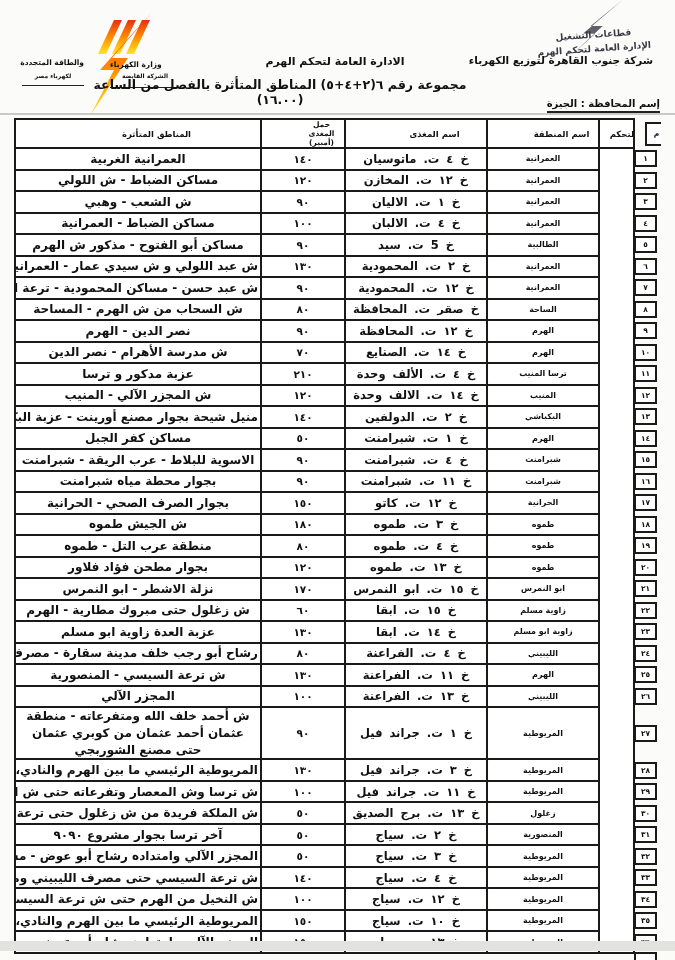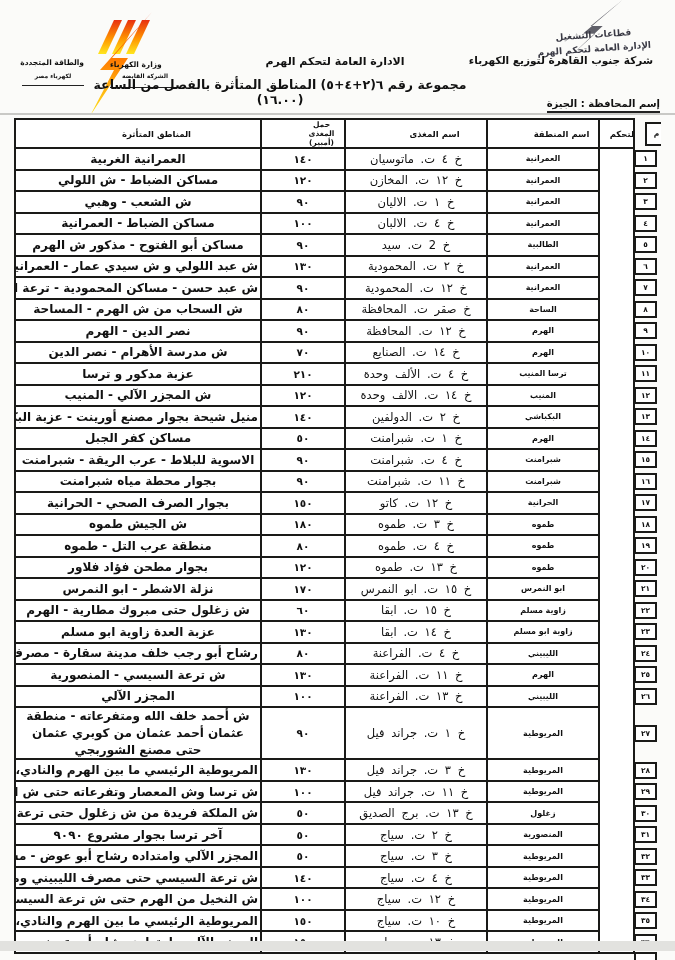--- a/index.html
+++ b/index.html
@@ -37,21 +37,21 @@
   
   table.outage { position:absolute; top:118px; right:14px; width:646px;
     border-collapse:collapse; table-layout:fixed; }
   .outage td, .outage th { text-align:center; vertical-align:middle; overflow:hidden; }
   .outage .grid { border:2px solid #1a1a18; background:#fff; }
   .outage tr { height:21.5px; }
   .outage tr.head { height:29px; }
   .outage tr.tall { height:37px; }
   th { font-size:8.5px; font-weight:bold;padding-left:37px; }
   .cell-area { font-size:8px; font-weight:bold; white-space:nowrap;border-radius:7px; }
-  .cell-feeder { font-size:11.5px; font-weight:normal; white-space:nowrap; word-spacing:3px; }
+  .cell-feeder { font-size:11.5px; font-weight:bold; white-space:nowrap; word-spacing:3px; }
   .cell-load { font-size:10.5px; font-weight:bold; letter-spacing:3px; }
   .cell-affected { font-size:12px; font-weight:bold; white-space:nowrap; padding:0 2px; }
   tr.tall .cell-affected { white-space:normal; line-height:1.4; }
   td.no-cell { border:none; background:transparent; padding:0; }
   .no-box { width:23px; height:17px; margin:0 4px 0 auto; margin-right:4px;
     border:2px solid #1a1a18; background:#fff;
     display:flex; align-items:center; justify-content:center;
     font-size:7.5px; font-weight:bold; }
   tr.head .no-box { height:24px; }
   .control-cell { border:2px solid #1a1a18; background:#fff; }
@@ -165,21 +165,21 @@
         <td class="grid cell-area">العمرانية</td>
         <td class="grid cell-feeder">خ ٤ ت. الالبان</td>
         <td class="grid cell-load">١٠٠</td>
         <td class="grid cell-affected">مساكن الضباط - العمرانية</td>
       </tr>
       <tr>
         <td class="no-cell">
           <div class="no-box">٥</div>
         </td>
         <td class="grid cell-area">الطالبية</td>
-        <td class="grid cell-feeder">خ 2 ت. سيد</td>
+        <td class="grid cell-feeder">خ 5 ت. سيد</td>
         <td class="grid cell-load">٩٠</td>
         <td class="grid cell-affected">مساكن أبو الفتوح - مذكور ش الهرم</td>
       </tr>
       <tr>
         <td class="no-cell">
           <div class="no-box">٦</div>
         </td>
         <td class="grid cell-area">العمرانية</td>
         <td class="grid cell-feeder">خ ٢ ت. المحمودية</td>
         <td class="grid cell-load">١٣٠</td>

